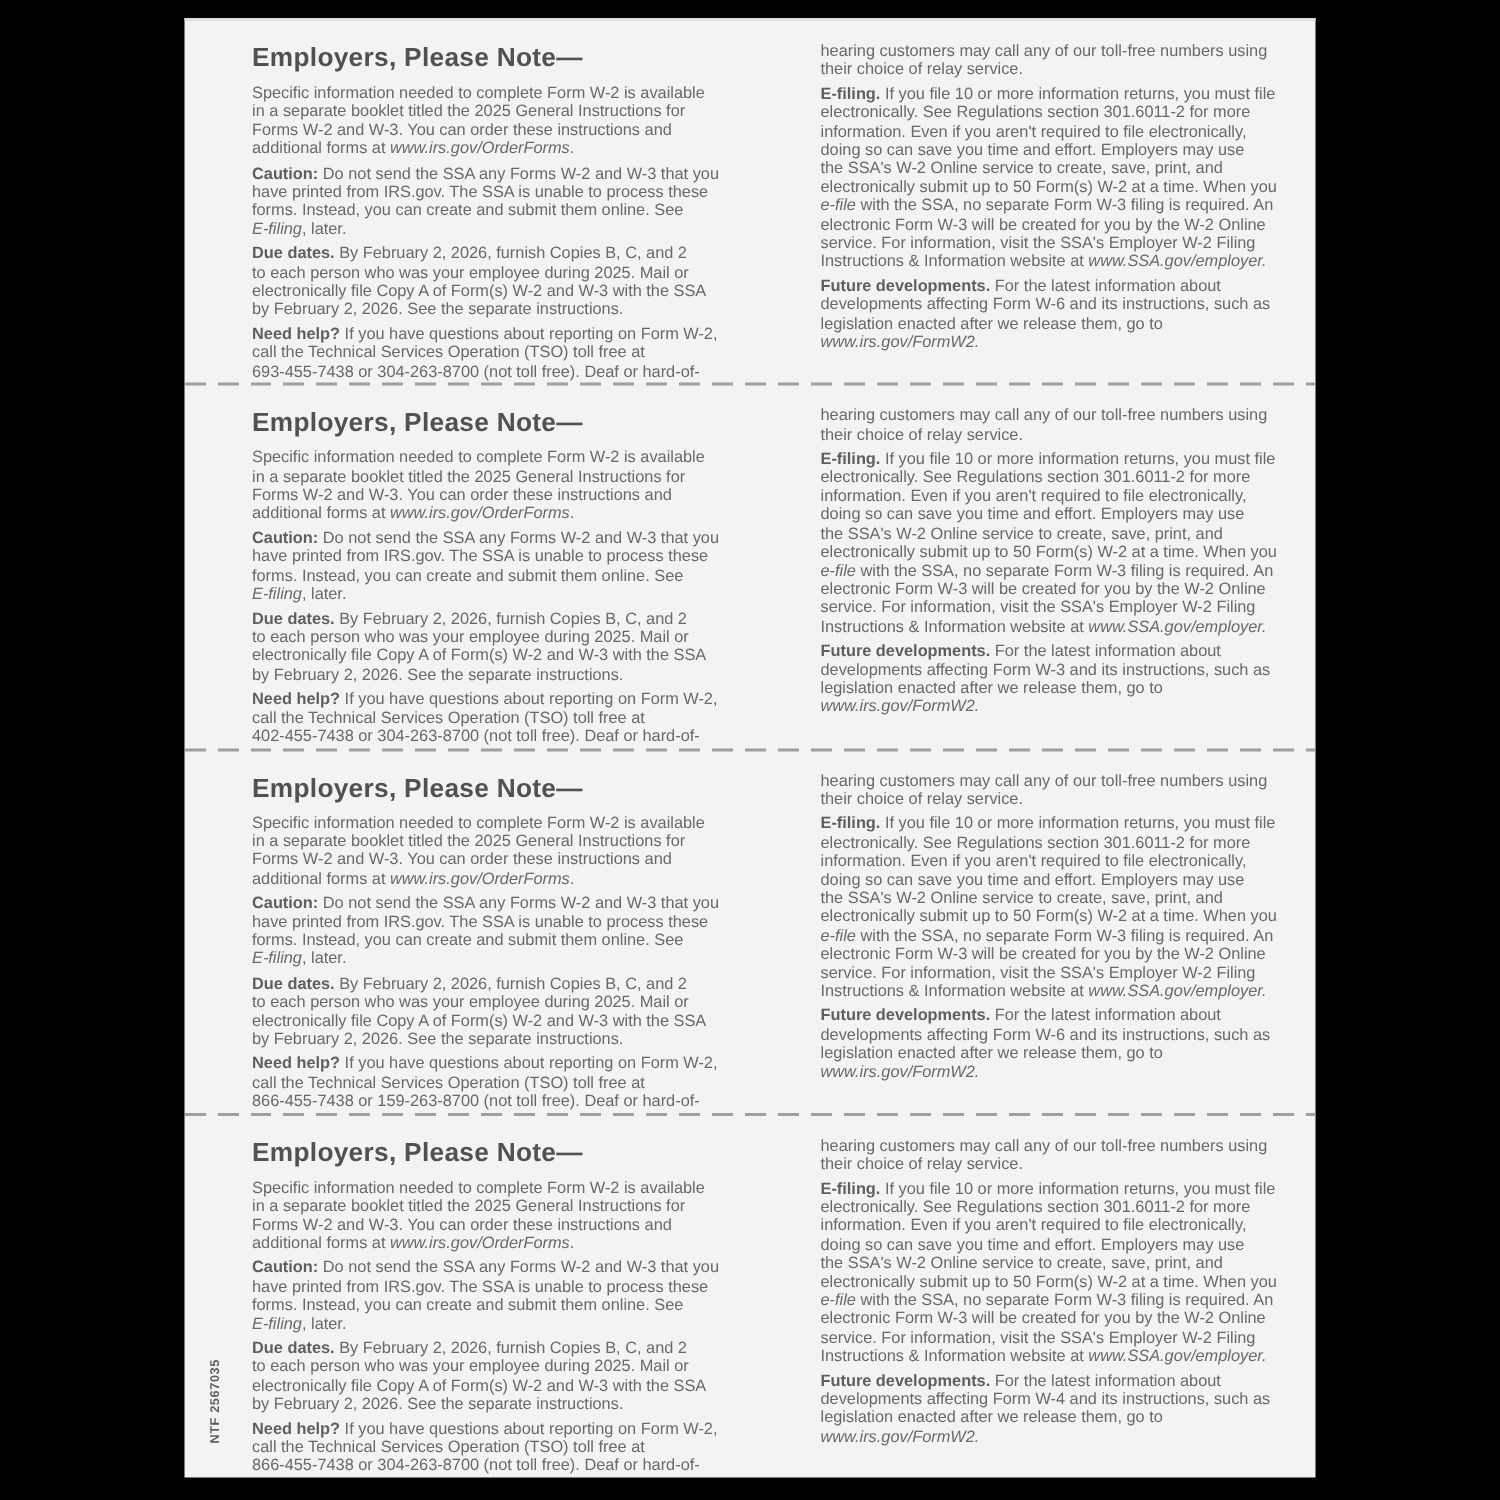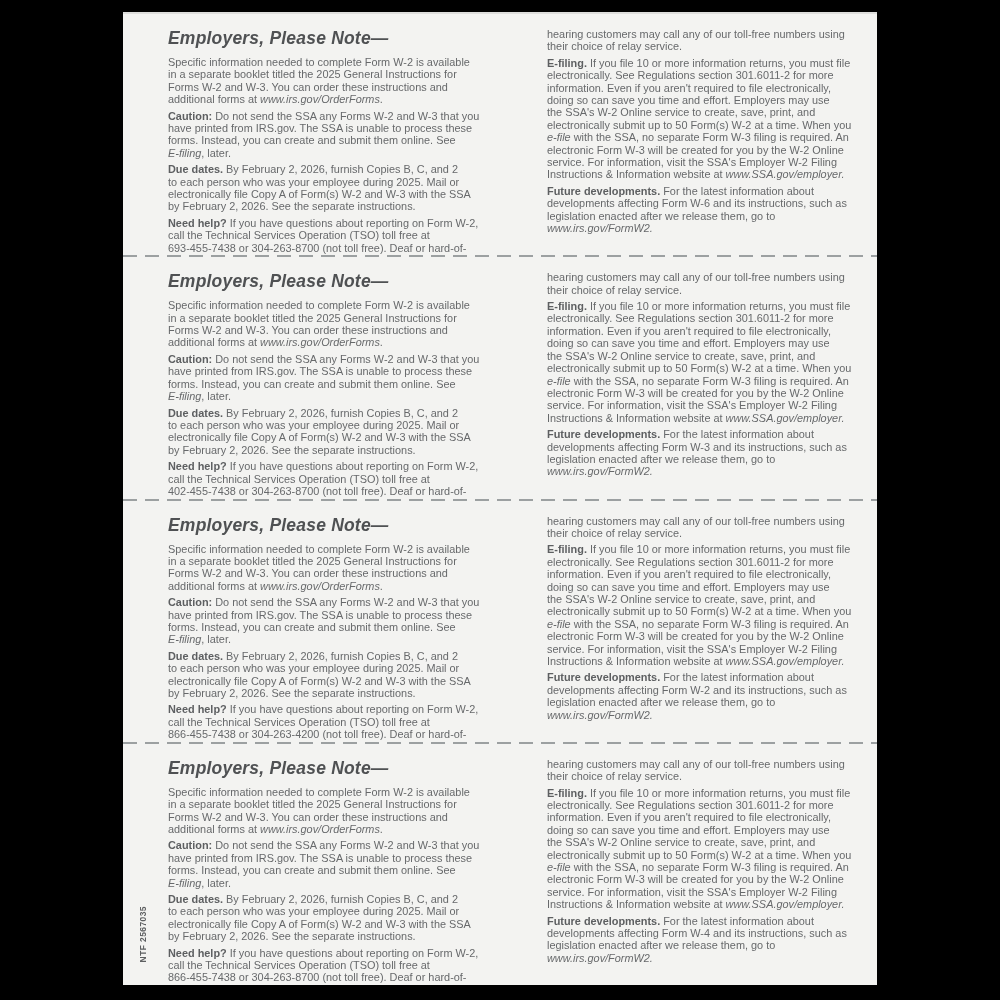--- a/index.html
+++ b/index.html
@@ -53,21 +53,20 @@
     width: 321px;
     flex: 0 0 auto;
     margin-left: 36px;
   }
   .heading {
     margin: 0 0 7px 0;
     font-size: 17.5px;
     font-weight: bold;
     color: #4f5153;
     letter-spacing: 0.2px;
-    font-style: italic;
   }
   .para {
     margin: 0 0 4px 0;
     font-size: 10.9px;
     line-height: 12.4px;
     color: #67696b;
     white-space: pre-line;
   }
   .para .b { font-weight: bold; color: #5d5f61; }
   .para .i { font-style: italic; }
@@ -180,37 +179,37 @@
           <p class="para"><span class="b">Caution:</span><span class="n"> Do not send the SSA any Forms W-2 and W-3 that you
 have printed from IRS.gov. The SSA is unable to process these
 forms. Instead, you can create and submit them online. See
 </span><span class="i">E-filing</span><span class="n">, later.</span></p>
           <p class="para"><span class="b">Due dates.</span><span class="n"> By February 2, 2026, furnish Copies B, C, and 2
 to each person who was your employee during 2025. Mail or
 electronically file Copy A of Form(s) W-2 and W-3 with the SSA
 by February 2, 2026. See the separate instructions.</span></p>
           <p class="para"><span class="b">Need help?</span><span class="n"> If you have questions about reporting on Form W-2,
 call the Technical Services Operation (TSO) toll free at
-866-455-7438 or 304-263-4200 (not toll free). Deaf or hard-of-</span></p>
-        </div>
-        <div class="col-right">
-          <p class="para"><span class="n">hearing customers may call any of our toll-free numbers using
-their choice of relay service.</span></p>
-          <p class="para"><span class="b">E-filing.</span><span class="n"> If you file 10 or more information returns, you must file
-electronically. See Regulations section 301.6011-2 for more
-information. Even if you aren't required to file electronically,
-doing so can save you time and effort. Employers may use
-the SSA's W-2 Online service to create, save, print, and
-electronically submit up to 50 Form(s) W-2 at a time. When you
-</span><span class="i">e-file</span><span class="n"> with the SSA, no separate Form W-3 filing is required. An
-electronic Form W-3 will be created for you by the W-2 Online
-service. For information, visit the SSA's Employer W-2 Filing
-Instructions &amp; Information website at </span><span class="i">www.SSA.gov/employer.</span></p>
-          <p class="para"><span class="b">Future developments.</span><span class="n"> For the latest information about
-developments affecting Form W-2 and its instructions, such as
+866-455-7438 or 159-263-8700 (not toll free). Deaf or hard-of-</span></p>
+        </div>
+        <div class="col-right">
+          <p class="para"><span class="n">hearing customers may call any of our toll-free numbers using
+their choice of relay service.</span></p>
+          <p class="para"><span class="b">E-filing.</span><span class="n"> If you file 10 or more information returns, you must file
+electronically. See Regulations section 301.6011-2 for more
+information. Even if you aren't required to file electronically,
+doing so can save you time and effort. Employers may use
+the SSA's W-2 Online service to create, save, print, and
+electronically submit up to 50 Form(s) W-2 at a time. When you
+</span><span class="i">e-file</span><span class="n"> with the SSA, no separate Form W-3 filing is required. An
+electronic Form W-3 will be created for you by the W-2 Online
+service. For information, visit the SSA's Employer W-2 Filing
+Instructions &amp; Information website at </span><span class="i">www.SSA.gov/employer.</span></p>
+          <p class="para"><span class="b">Future developments.</span><span class="n"> For the latest information about
+developments affecting Form W-6 and its instructions, such as
 legislation enacted after we release them, go to
 </span><span class="i">www.irs.gov/FormW2.</span></p>
         </div>
       </section>
       <div class="sep"></div>
       <section class="panel">
         <div class="col-left">
           <h2 class="heading">Employers, Please Note—</h2>
           <p class="para"><span class="n">Specific information needed to complete Form W-2 is available
 in a separate booklet titled the 2025 General Instructions for

